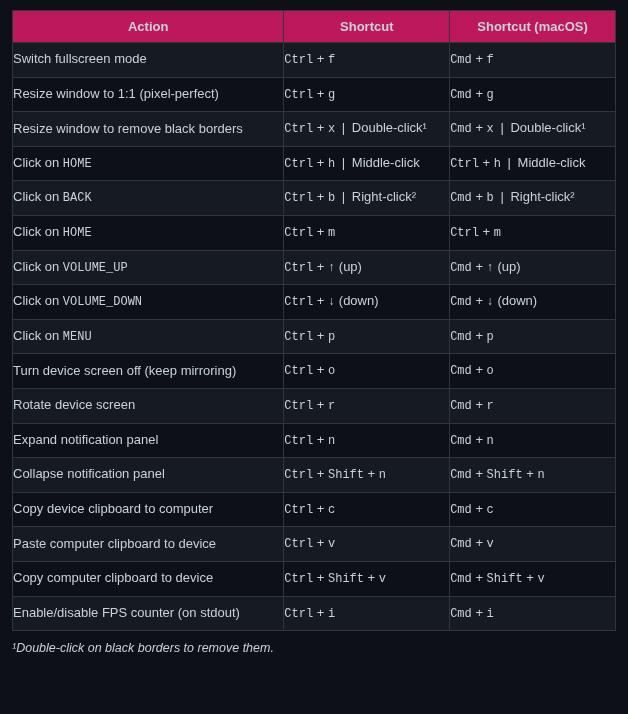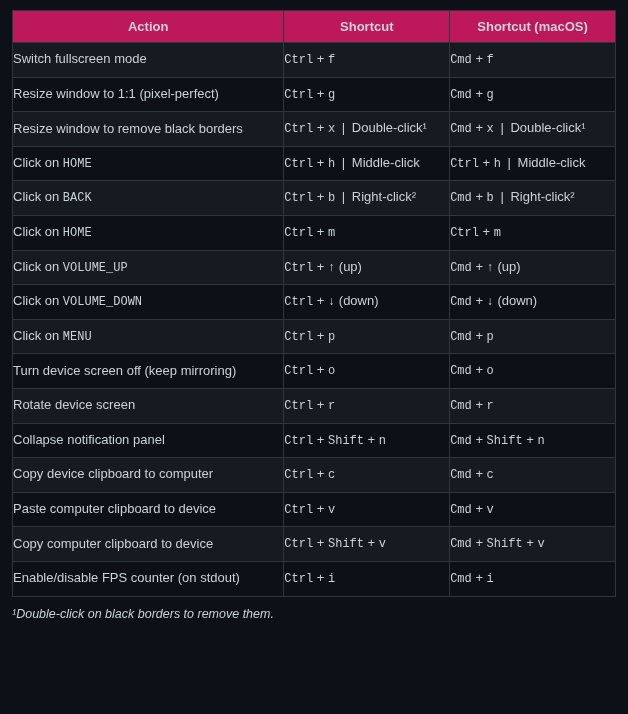--- a/index.html
+++ b/index.html
@@ -122,20 +122,25 @@
           <td>Turn device screen off (keep mirroring)</td>
           <td><code>Ctrl</code> + <code>o</code></td>
           <td><code>Cmd</code> + <code>o</code></td>
         </tr>
         <tr>
           <td>Rotate device screen</td>
           <td><code>Ctrl</code> + <code>r</code></td>
           <td><code>Cmd</code> + <code>r</code></td>
         </tr>
         <tr>
+          <td>Expand notification panel</td>
+          <td><code>Ctrl</code> + <code>n</code></td>
+          <td><code>Cmd</code> + <code>n</code></td>
+        </tr>
+        <tr>
           <td>Collapse notification panel</td>
           <td><code>Ctrl</code> + <code>Shift</code> + <code>n</code></td>
           <td><code>Cmd</code> + <code>Shift</code> + <code>n</code></td>
         </tr>
         <tr>
           <td>Copy device clipboard to computer</td>
           <td><code>Ctrl</code> + <code>c</code></td>
           <td><code>Cmd</code> + <code>c</code></td>
         </tr>
         <tr>

